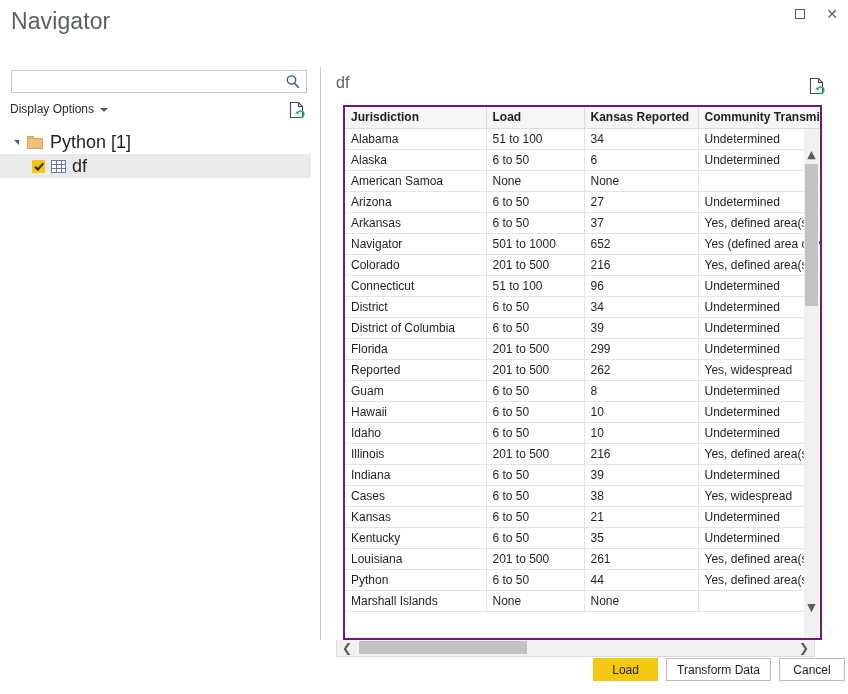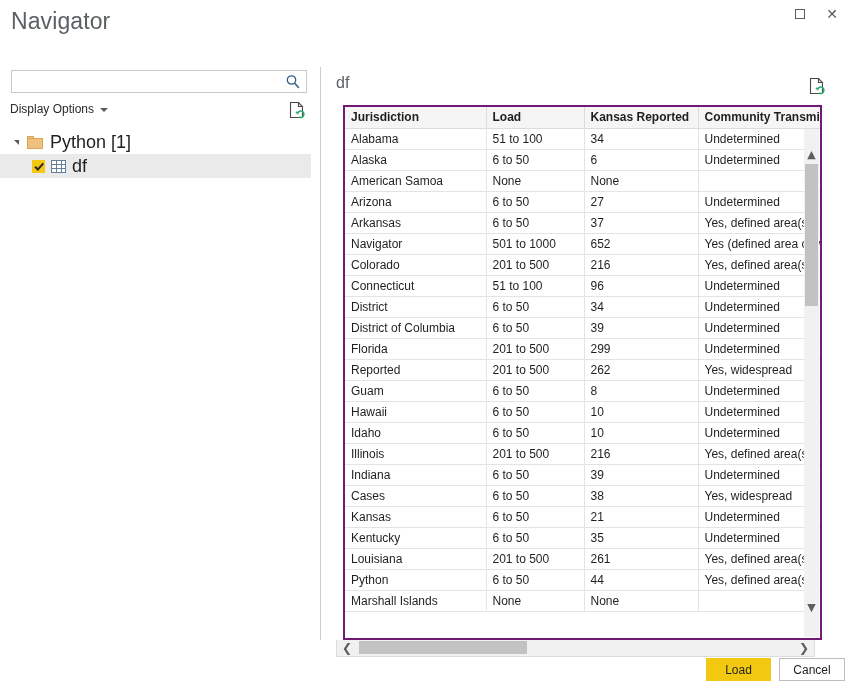--- a/index.html
+++ b/index.html
@@ -552,16 +552,17 @@
 
     <div class="hscroll">
       <div class="harrow left">❮</div>
       <div class="hthumb"></div>
       <div class="harrow right">❯</div>
     </div>
   </div>
 
   <div class="footer">
     <div class="btn primary">Load</div>
+    <div class="btn">Transform Data</div>
     <div class="btn">Cancel</div>
   </div>
 
 </div>
 
 </body></html>

